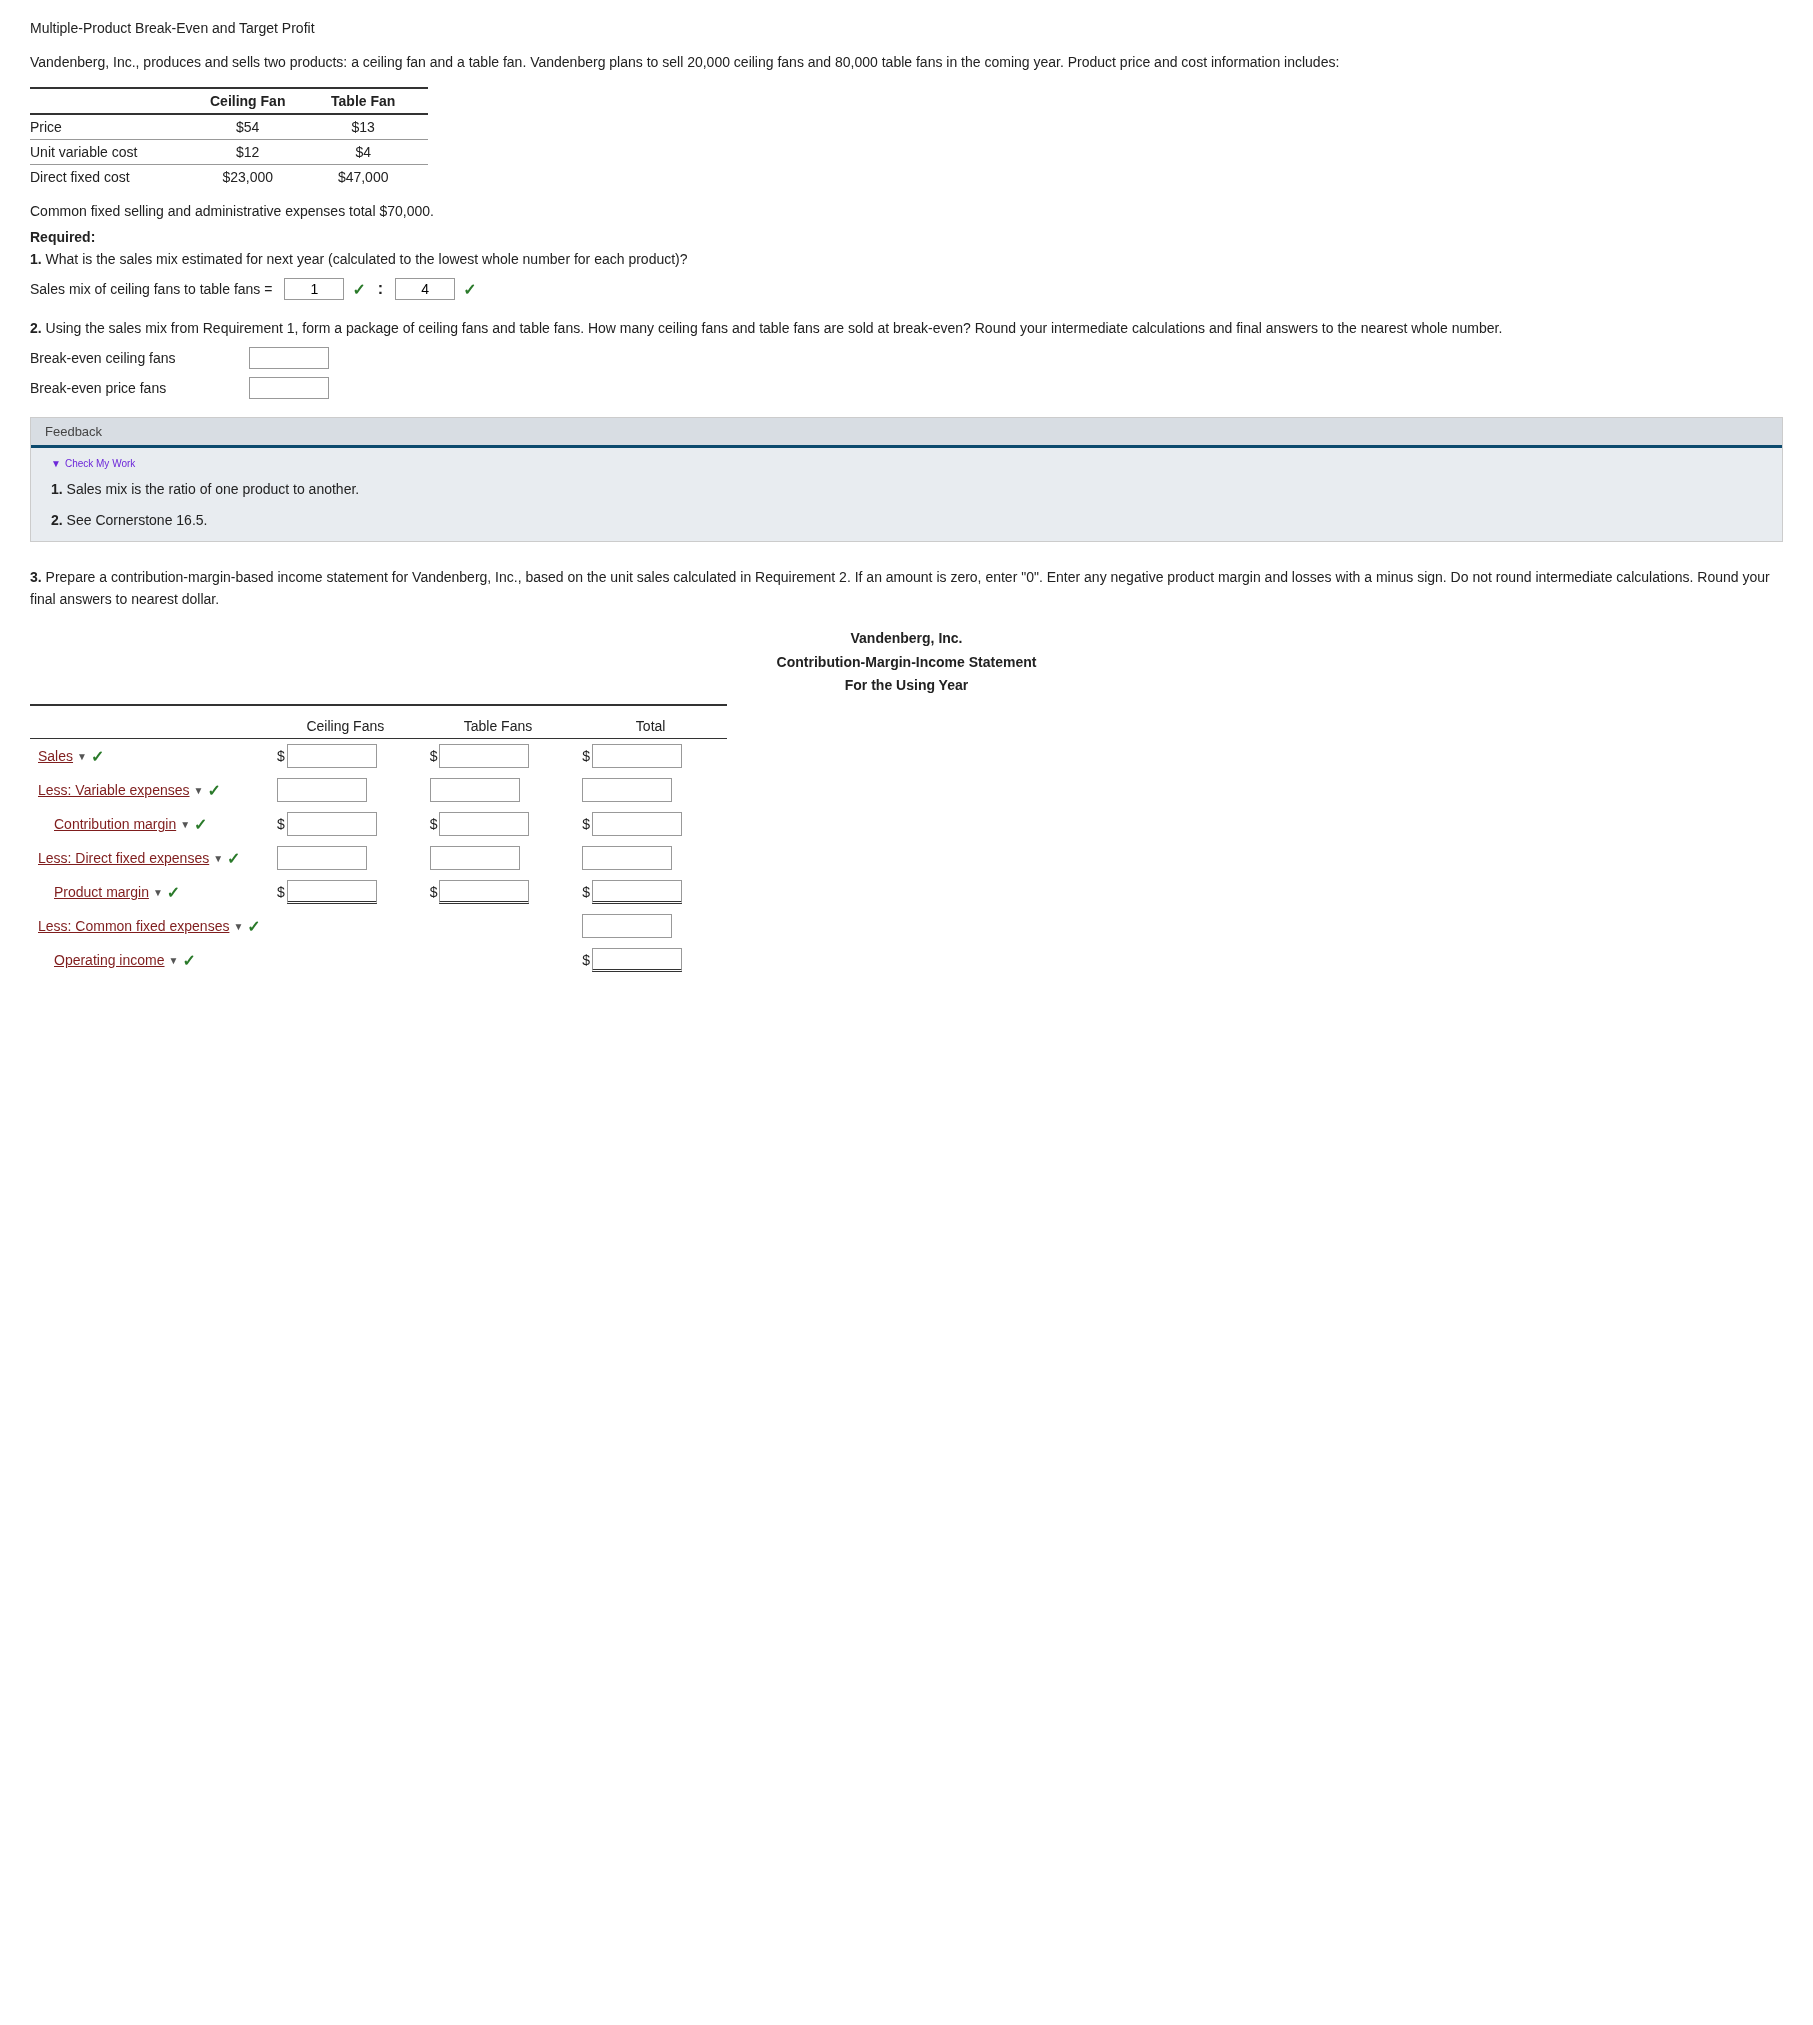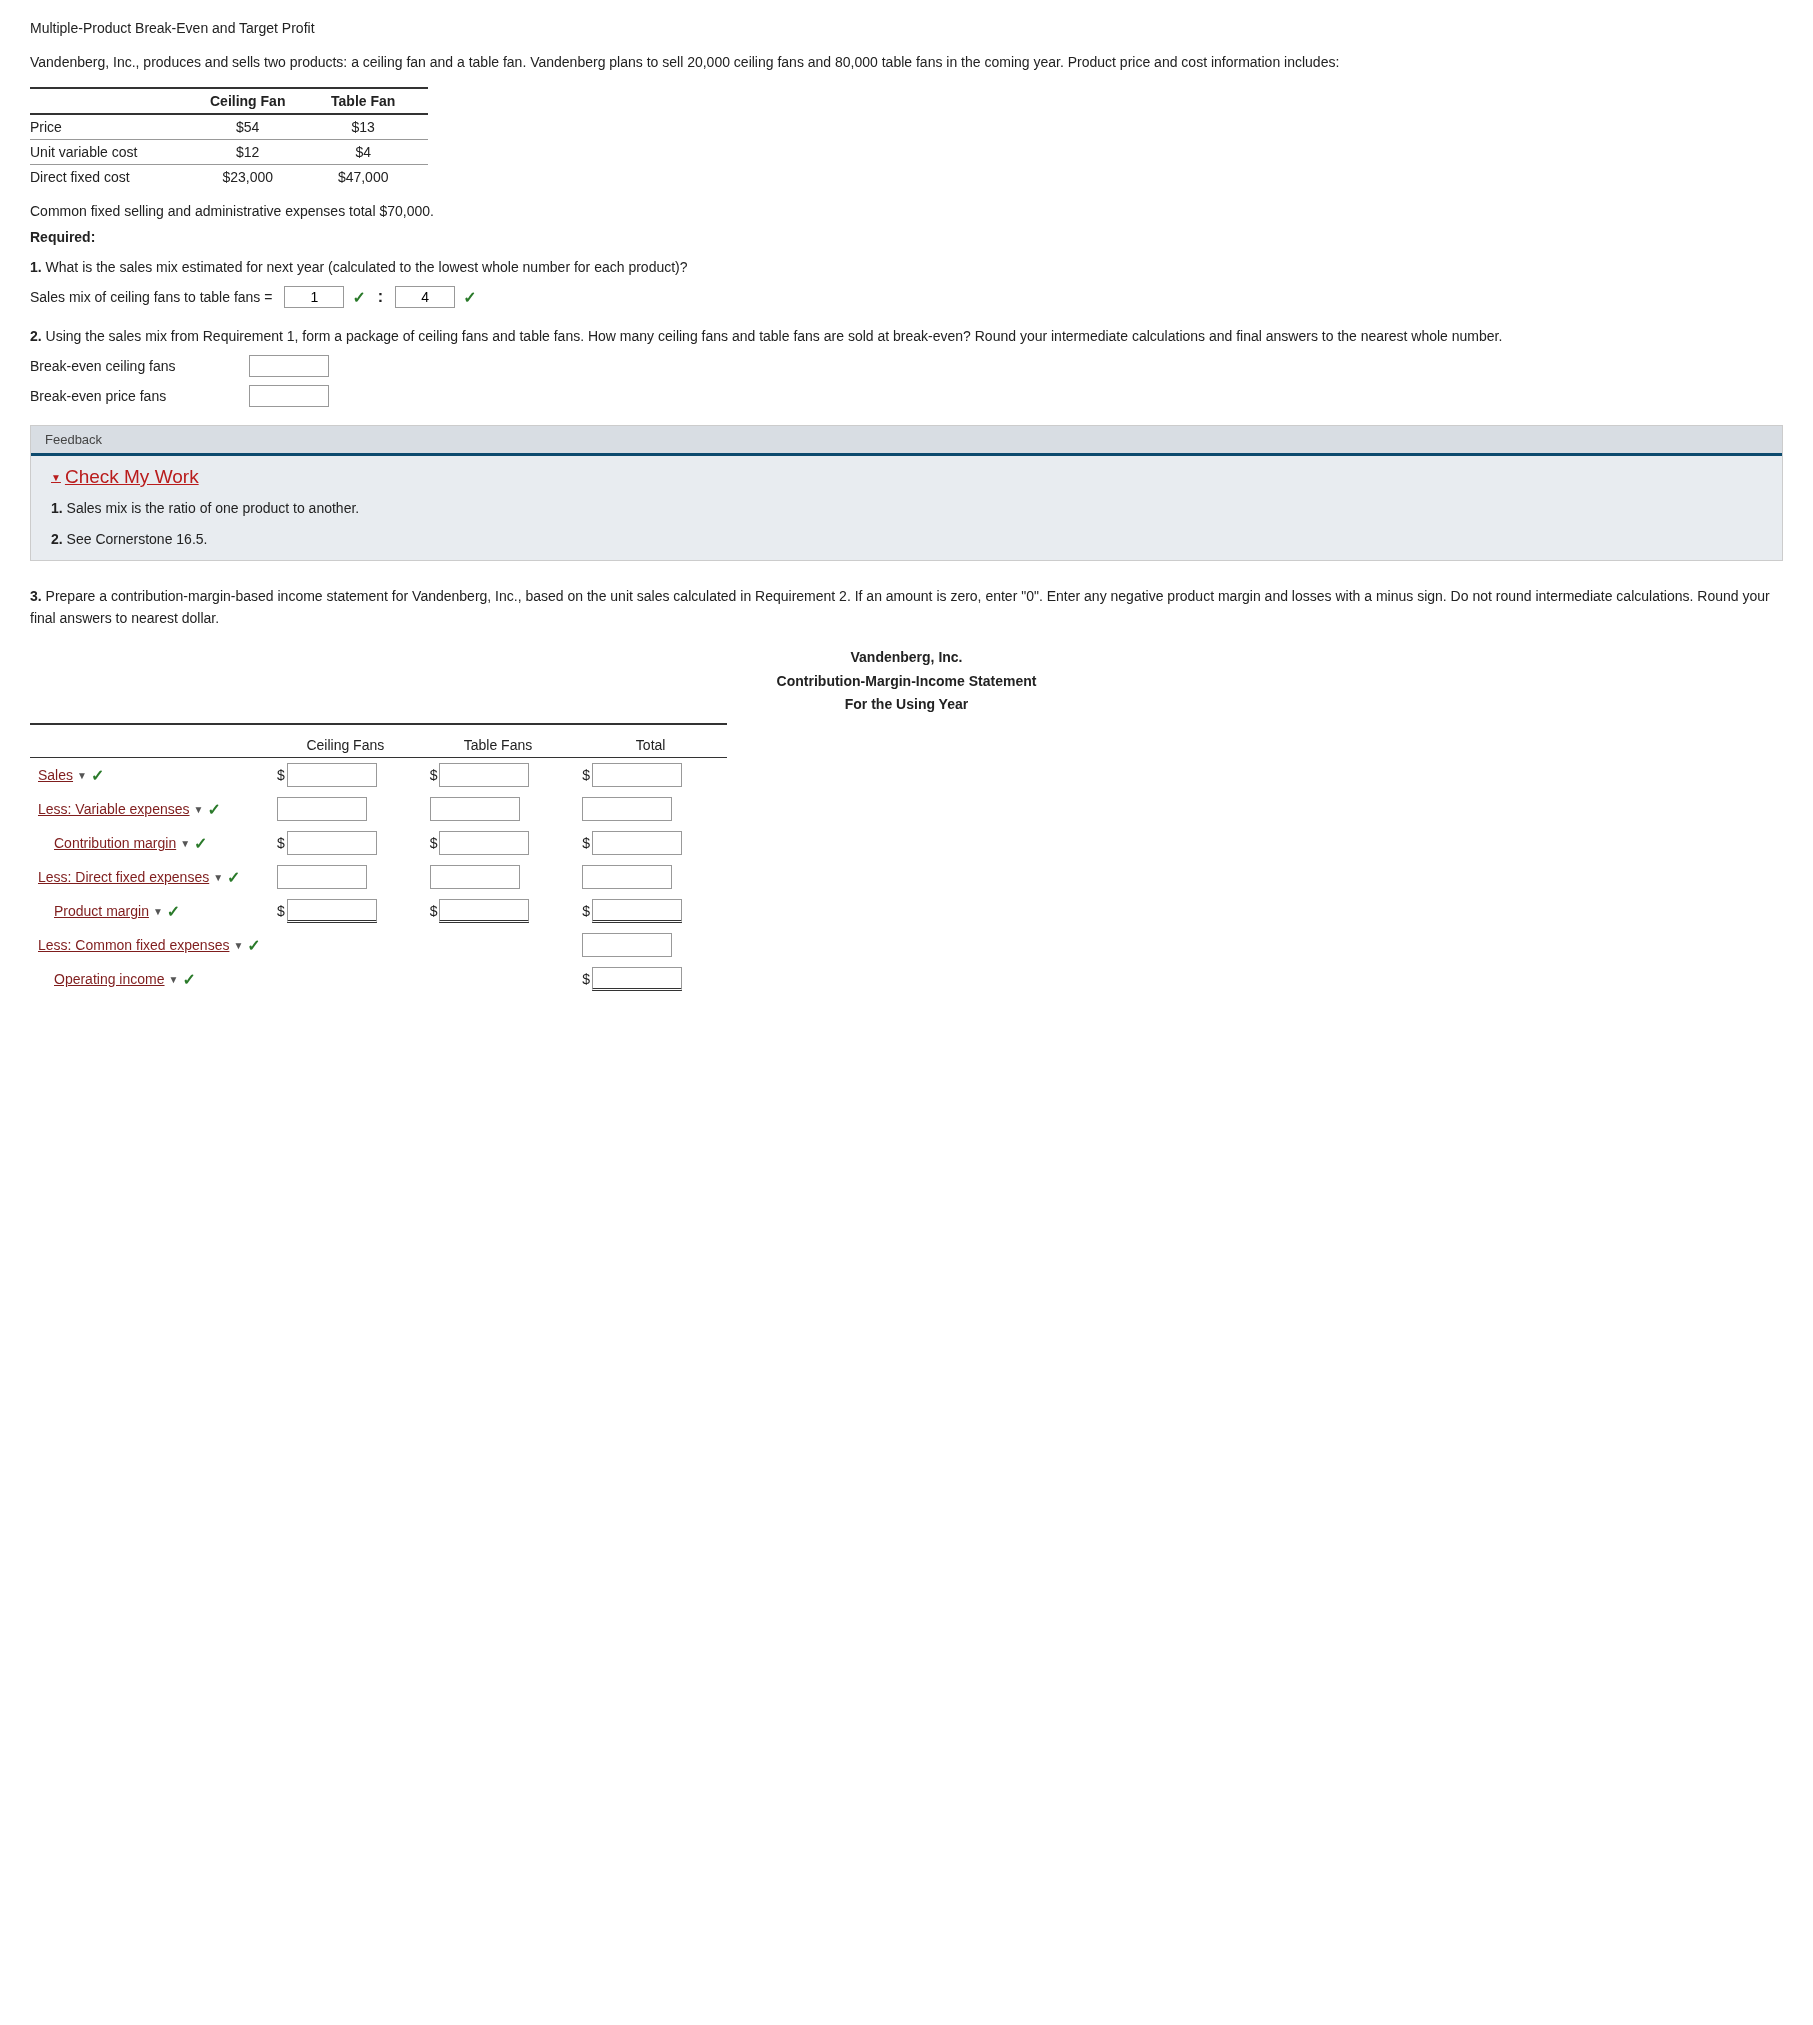--- a/index.html
+++ b/index.html
@@ -39,21 +39,21 @@
       text-align: center;
     }
     .product-table tr:first-child td {
       border-top: 2px solid #333;
     }
     .common-fixed {
       margin-bottom: 10px;
     }
     .required-label {
       font-weight: bold;
-      margin-bottom: 12px;
+      margin-bottom: 4px;
     }
     
     .question-block {
       margin-bottom: 18px;
     }
     .question-text {
       margin-bottom: 8px;
       line-height: 1.5;
     }
     .question-num {
@@ -107,26 +107,25 @@
       color: #444;
       background: #d8dde3;
     }
     .check-my-work {
       padding: 10px 20px;
       display: flex;
       flex-direction: column;
       gap: 10px;
     }
     .check-my-work-title {
-      font-size: 19px;
-      color: #b91c1c;
+      font-size: 10px;
+      color: #6d28d9;
       display: flex;
       align-items: center;
       gap: 4px;
-      text-decoration: underline;
     }
     .check-my-work-title::before {
       content: "▼";
       font-size: 10px;
     }
     .check-item {
       font-size: 14px;
       line-height: 1.5;
     }
     

